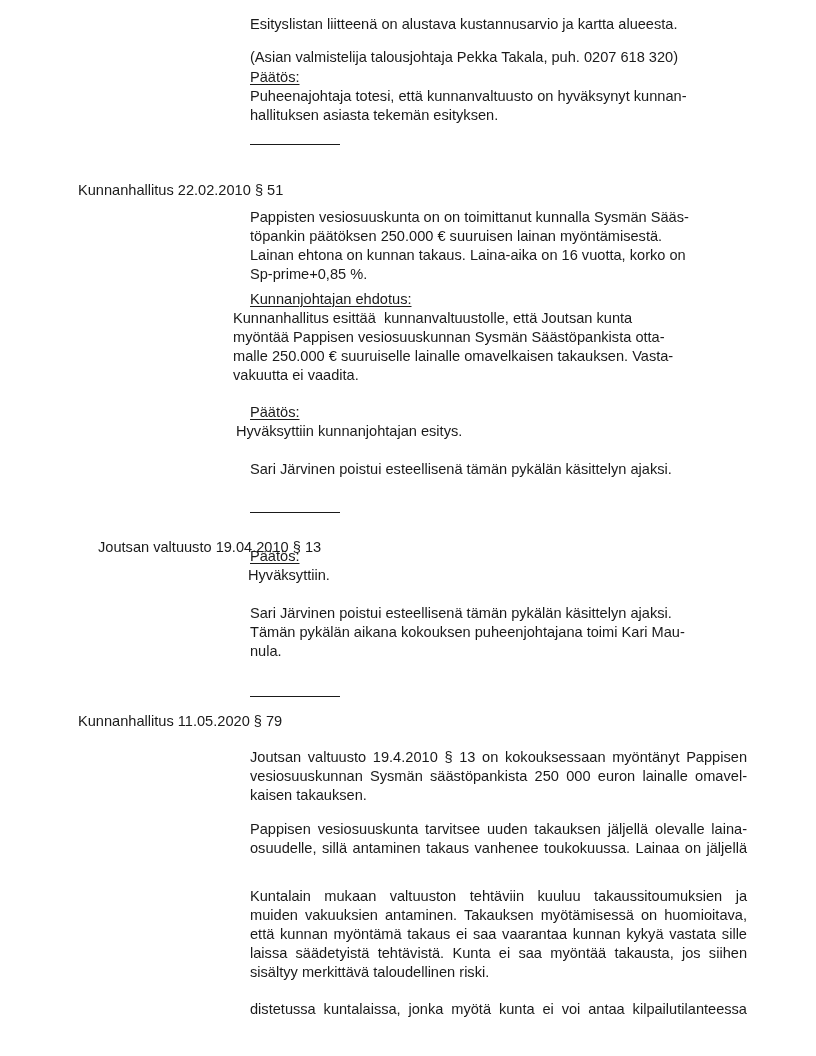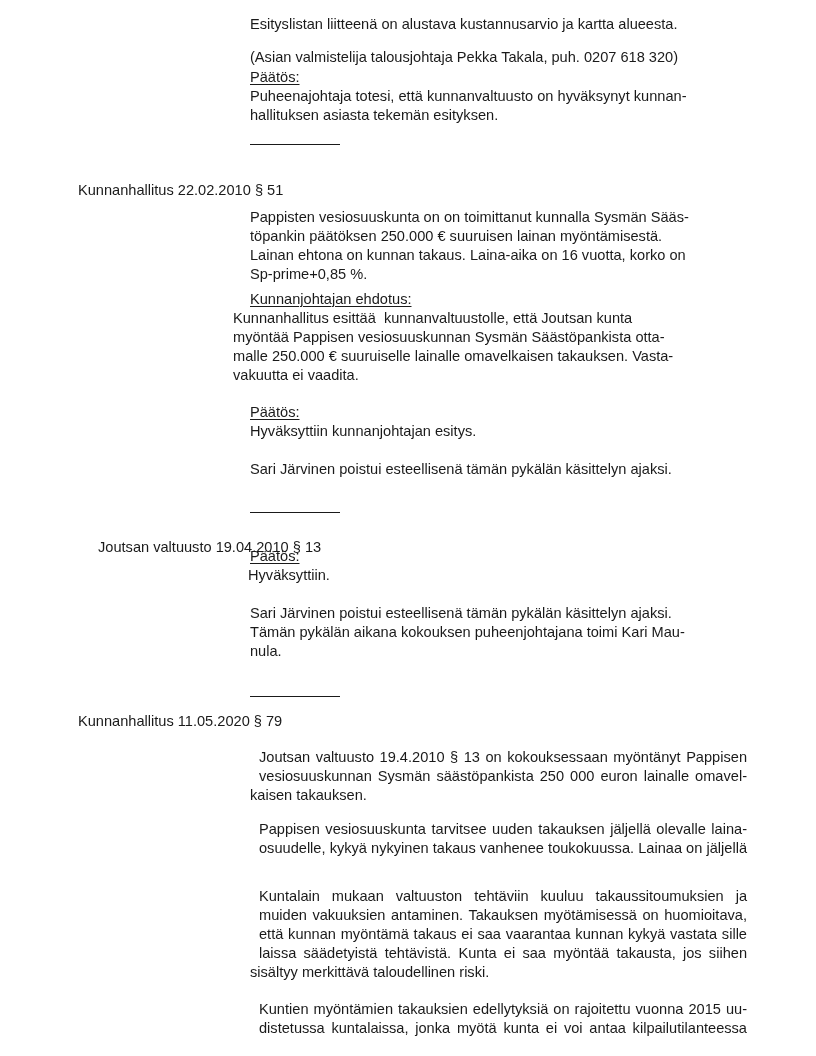--- a/index.html
+++ b/index.html
@@ -17,21 +17,20 @@
     font-size: 14.6px;
     line-height: 19px;
     color: #1a1a1a;
   }
   .para  { position: absolute; }
   .ln    { white-space: pre; line-height: 19px; }
   .jln   {
     white-space: normal;
     text-align: justify;
     text-align-last: justify;
-    margin-left: 9px;
   }
   .heading {
     position: absolute;
     white-space: pre;
     line-height: 19px;
   }
   .label-underline {
     position: absolute;
     white-space: pre;
     line-height: 19px;
@@ -69,21 +68,21 @@
       <div class="ln">Sp-prime+0,85 %.</div>
     </div>
     <div class="label-underline" style="left: 250px; top: 290px;">Kunnanjohtajan ehdotus:</div>
     <div class="para" style="left: 233px; top: 309px;">
       <div class="ln">Kunnanhallitus esittää  kunnanvaltuustolle, että Joutsan kunta</div>
       <div class="ln">myöntää Pappisen vesiosuuskunnan Sysmän Säästöpankista otta-</div>
       <div class="ln">malle 250.000 € suuruiselle lainalle omavelkaisen takauksen. Vasta-</div>
       <div class="ln">vakuutta ei vaadita.</div>
     </div>
     <div class="label-underline" style="left: 250px; top: 403px;">Päätös:</div>
-    <div class="para" style="left: 250px; top: 422px;">
+    <div class="para" style="left: 236px; top: 422px;">
       <div class="ln">Hyväksyttiin kunnanjohtajan esitys.</div>
     </div>
     <div class="para" style="left: 250px; top: 460px;">
       <div class="ln">Sari Järvinen poistui esteellisenä tämän pykälän käsittelyn ajaksi.</div>
     </div>
     <div class="divider" style="width: 90px; left: 250px; top: 512px;"></div>
     <div class="heading" style="left: 78px; top: 538px; margin-left: 20px;">Joutsan valtuusto 19.04.2010 § 13</div>
     <div class="label-underline" style="left: 250px; top: 547px;">Päätös:</div>
     <div class="para" style="left: 248px; top: 566px;">
       <div class="ln">Hyväksyttiin.</div>
@@ -95,26 +94,25 @@
     </div>
     <div class="divider" style="width: 90px; left: 250px; top: 696px;"></div>
     <div class="heading" style="left: 78px; top: 712px;">Kunnanhallitus 11.05.2020 § 79</div>
     <div class="para" style="width: 497px; left: 250px; top: 748px;">
       <div class="ln jln">Joutsan valtuusto 19.4.2010 § 13 on kokouksessaan myöntänyt Pappisen</div>
       <div class="ln jln">vesiosuuskunnan Sysmän säästöpankista 250 000 euron lainalle omavel-</div>
       <div class="ln">kaisen takauksen.</div>
     </div>
     <div class="para" style="width: 497px; left: 250px; top: 820px;">
       <div class="ln jln">Pappisen vesiosuuskunta tarvitsee uuden takauksen jäljellä olevalle laina-</div>
-      <div class="ln jln">osuudelle, kykyä nykyinen takaus vanhenee toukokuussa. Lainaa on jäljellä</div>
+      <div class="ln jln">osuudelle, sillä antaminen takaus vanhenee toukokuussa. Lainaa on jäljellä</div>
     </div>
     <div class="para" style="width: 497px; left: 250px; top: 887px;">
       <div class="ln jln">Kuntalain mukaan valtuuston tehtäviin kuuluu takaussitoumuksien ja</div>
       <div class="ln jln">muiden vakuuksien antaminen. Takauksen myötämisessä on huomioitava,</div>
       <div class="ln jln">että kunnan myöntämä takaus ei saa vaarantaa kunnan kykyä vastata sille</div>
       <div class="ln jln">laissa säädetyistä tehtävistä. Kunta ei saa myöntää takausta, jos siihen</div>
       <div class="ln">sisältyy merkittävä taloudellinen riski.</div>
     </div>
     <div class="para" style="width: 497px; left: 250px; top: 1000px;">
-      <div class="ln jln">Kuntien myöntämien takauksien edellytyksiä on rajoitettu vuonna 2015 uu-</div>
       <div class="ln jln">distetussa kuntalaissa, jonka myötä kunta ei voi antaa kilpailutilanteessa</div>
     </div>
   </div>
 
 </body></html>

